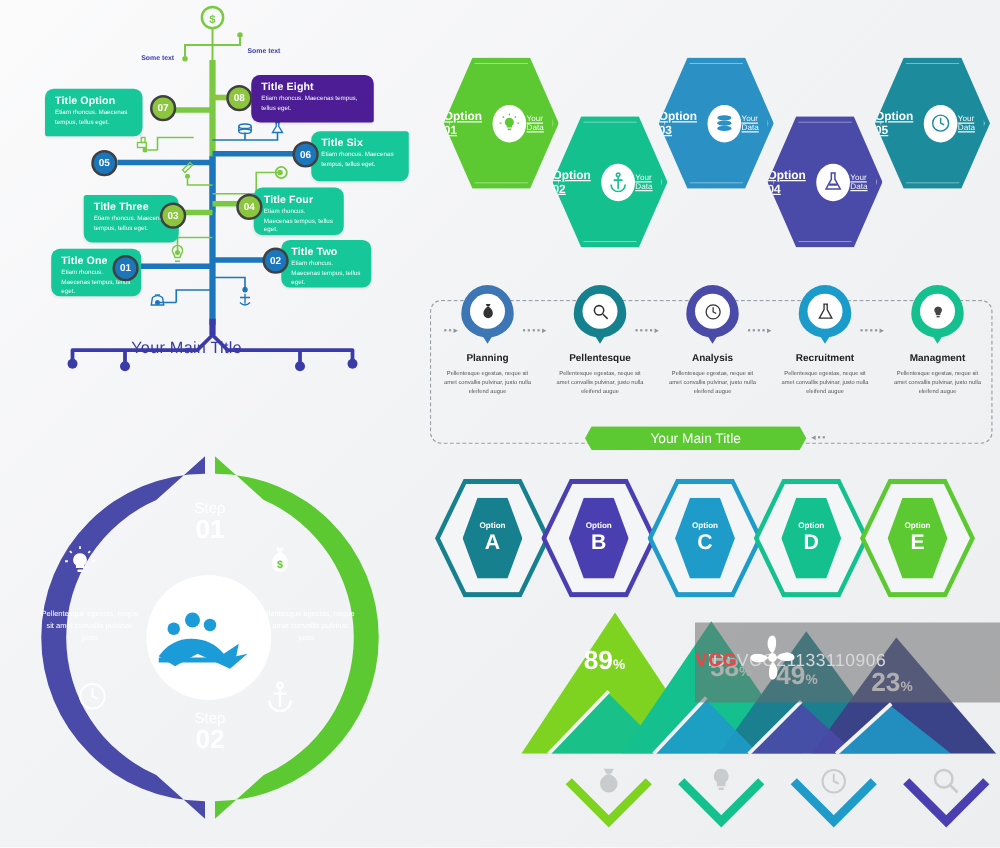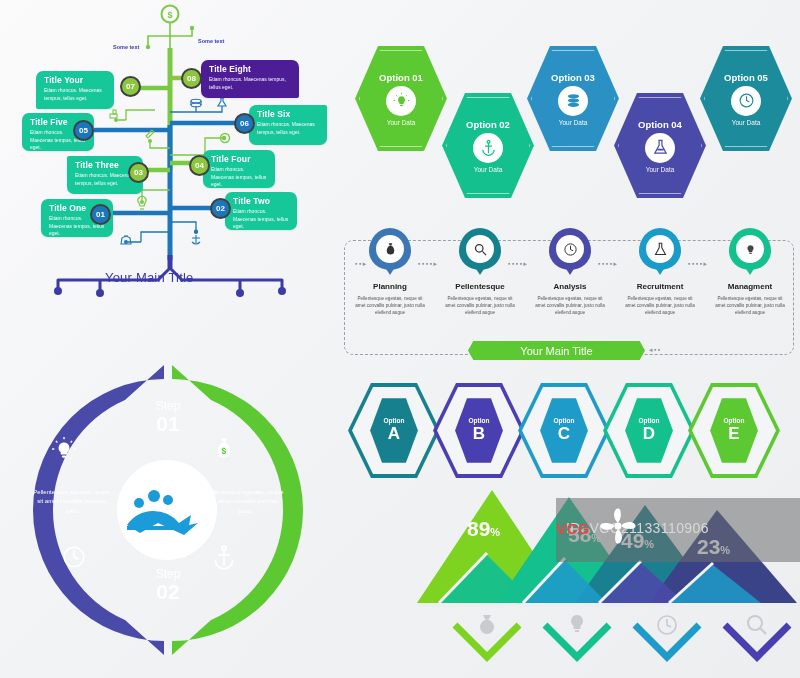--- a/index.html
+++ b/index.html
@@ -28,24 +28,25 @@
     border:2px solid #404040;
   }
   .someTxt{position:absolute;font-size:5.5px;color:#3a3ab0;font-weight:bold;}
   .mainTitleTree{
     position:absolute;font-size:13px;color:#3a3aa8;font-weight:500;
     left:105px;top:270px;letter-spacing:.2px;
   }
 
   
   .hex{
-    position:absolute;display:flex;flex-direction:column;
+    position:absolute;display:flex;flex-direction:row;
     align-items:center;justify-content:center;
     clip-path:polygon(25% 0%,75% 0%,100% 50%,75% 100%,25% 100%,0% 50%);
     color:#fff;
+    text-decoration:underline;
   }
   .hexInner{
     position:absolute;inset:4px;
     clip-path:polygon(25% 0%,75% 0%,100% 50%,75% 100%,25% 100%,0% 50%);
     border:1.2px solid rgba(255,255,255,.55);
     box-sizing:border-box;
     -webkit-mask:linear-gradient(#fff,#fff);
   }
   .hexLabel{font-size:9.5px;font-weight:bold;position:relative;z-index:3;}
   .hexSub{font-size:6.5px;position:relative;z-index:3;opacity:.95;}
@@ -197,35 +198,31 @@
       <g stroke="#1B76BC" fill="none" stroke-width="1.1">
         <path d="M122 238 q4 -3 8 0 l1 6 h-10 z"></path>
           <path d="M124 236 h4"></path>
       </g>
       <g stroke="#1B76BC" fill="none" stroke-width="1.1">
         <path d="M196 235 v8 M192 238 h8 M196 233 a1.5 1.5 0 1 1 0.1 0 M192 242 q4 4 8 0"></path>
       </g>
     </svg>
 
     <div class="tcard" style="left:36px;top:71px;width:78px;height:38px;background:#16C79A;border-bottom-left-radius:2px;">
-      <div class="th">Title Your</div>
+      <div class="th">Title Option</div>
       <div class="tb">Etiam rhoncus. Maecenas tempus, tellus eget.</div>
     </div>
     <div class="tnum" style="left:120px;top:76px;width:21px;height:21px;background:#8CC63F;">07</div>
 
     <div class="tcard" style="left:201px;top:60px;width:98px;height:38px;background:#4c1d95;border-bottom-right-radius:2px;">
       <div class="th">Title Eight</div>
       <div class="tb">Etiam rhoncus. Maecenas tempus, tellus eget.</div>
     </div>
     <div class="tnum" style="left:181px;top:68px;width:21px;height:21px;background:#8CC63F;">08</div>
 
-    <div class="tcard" style="left:22px;top:113px;width:72px;height:38px;background:#16C79A;">
-      <div class="th">Title Five</div>
-      <div class="tb">Etiam rhoncus. Maecenas tempus, tellus eget.</div>
-    </div>
     <div class="tnum" style="left:73px;top:120px;width:21px;height:21px;background:#1B76BC;">05</div>
 
     <div class="tcard" style="left:249px;top:105px;width:78px;height:40px;background:#16C79A;border-top-right-radius:2px;">
       <div class="th">Title Six</div>
       <div class="tb">Etiam rhoncus. Maecenas tempus, tellus eget.</div>
     </div>
     <div class="tnum" style="left:234px;top:113px;width:21px;height:21px;background:#1B76BC;">06</div>
 
     <div class="tcard" style="left:67px;top:156px;width:76px;height:38px;background:#16C79A;border-top-left-radius:2px;">
       <div class="th">Title Three</div>

